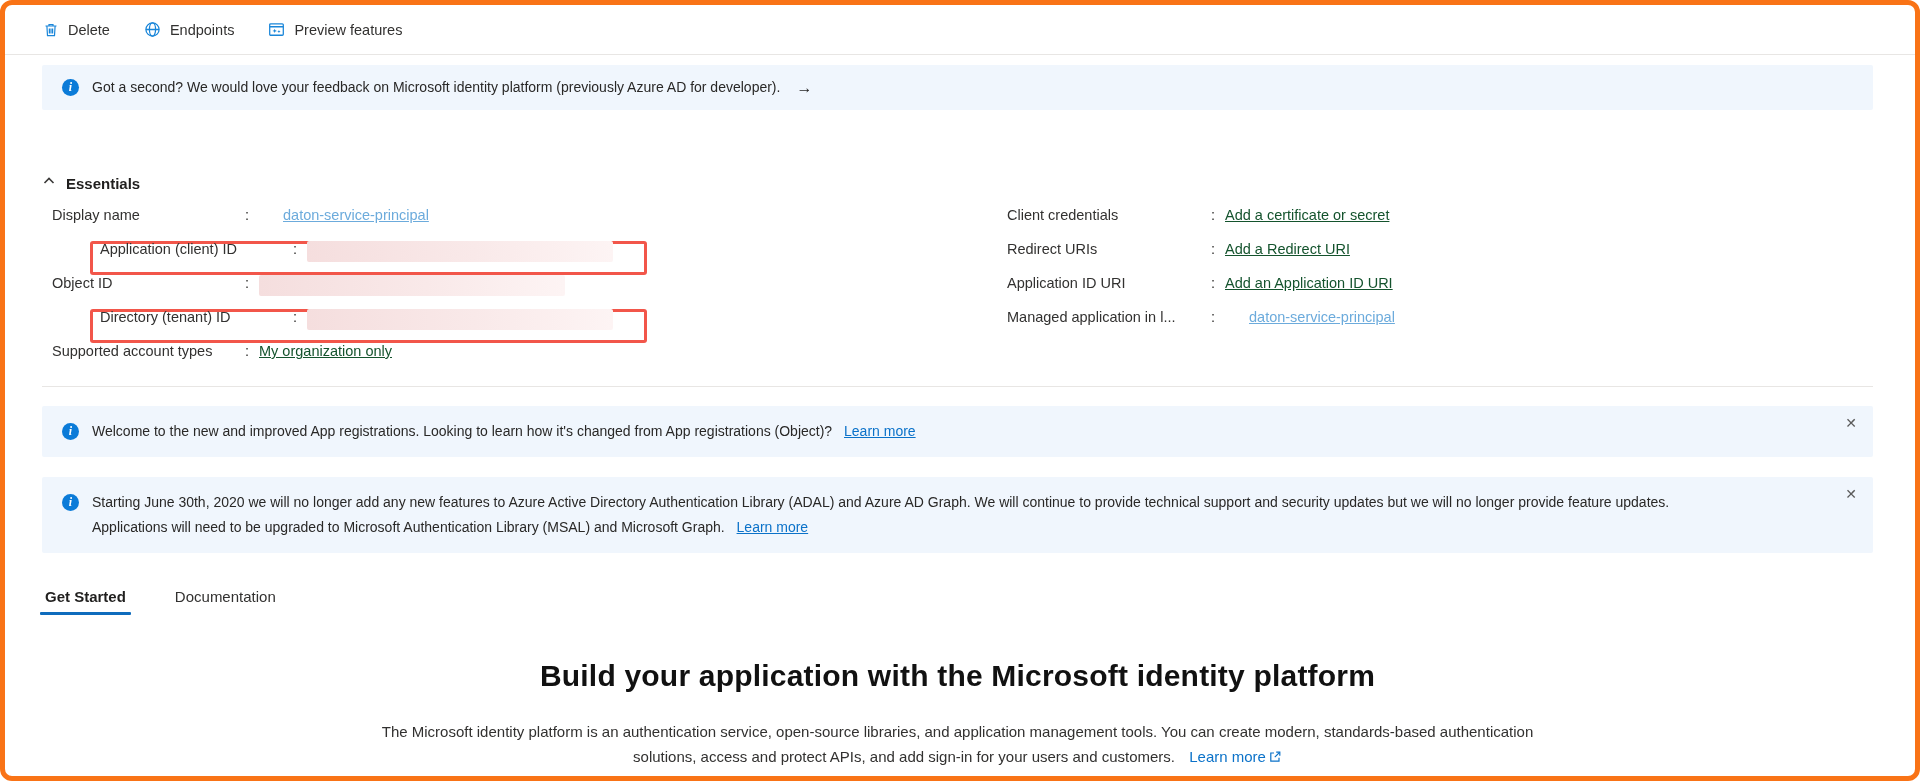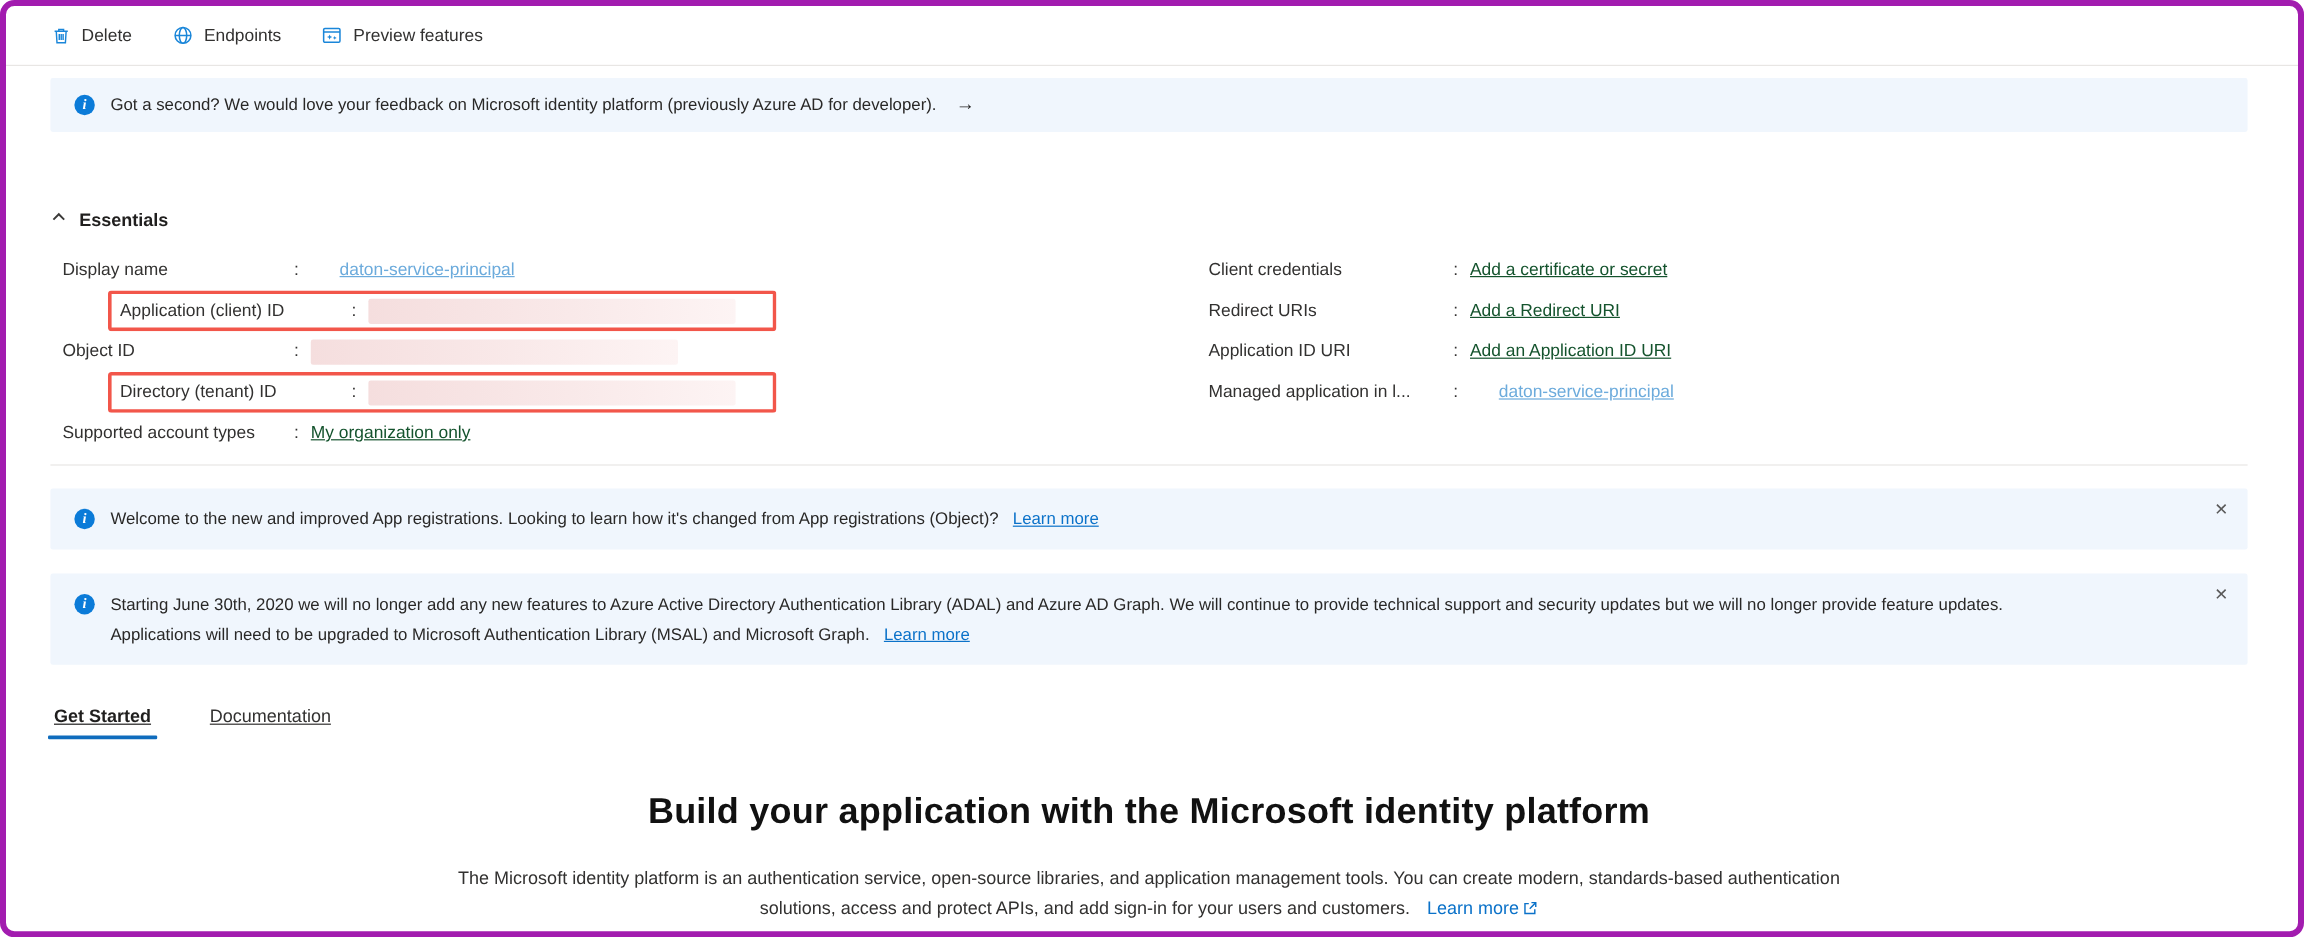--- a/index.html
+++ b/index.html
@@ -4,21 +4,21 @@
 <style>
   * { box-sizing: border-box; margin: 0; padding: 0; }
   body {
     font-family: "Liberation Sans", sans-serif;
     background: #ffffff;
     width: 1920px; height: 781px;
     overflow: hidden;
   }
   .frame {
     width: 1920px; height: 781px;
-    border: 5px solid #a21caf;
+    border: 5px solid #f97316;
     border-radius: 12px;
     background: #fff;
     overflow: hidden;
     position: relative;
   }
   
   .toolbar {
     display: flex; align-items: center;
     height: 49px;
     padding-left: 38px;
@@ -76,21 +76,21 @@
     cursor: pointer;
   }
   .essentials-title { font-size: 15px; font-weight: bold; color: #201f1e; }
   .essentials-grid {
     margin-top: 15px;
     display: grid;
     grid-template-columns: 955px 1fr;
   }
   .e-col { display: flex; flex-direction: column; }
   .e-row {
-    display: flex; align-items: center;
+    display: flex; 
     height: 34px;
     padding-left: 10px;
     font-size: 14.5px;
   }
   .e-row.highlighted {
     width: 557px;
     box-shadow: inset 0 0 0 3px #f2564a;
     border-radius: 3px;
     margin-left: 48px;
   }
@@ -114,21 +114,20 @@
   .notice-2 { margin-top: 20px; }
 
   
   .tabs { margin-top: 31px; display: flex; gap: 45px; padding-left: 1px; }
   .tab {
     background: none; border: none; cursor: pointer;
     font-family: "Liberation Sans", sans-serif;
     font-size: 15px; color: #323130;
     padding: 4px 2px 10px 2px;
     position: relative;
-    text-decoration: underline;
   }
   .tab.active { font-weight: bold; color: #201f1e; }
   .tab.active::after {
     content: ""; position: absolute; left: -3px; right: -3px; bottom: 0;
     height: 3px; background: #0f6cbd; border-radius: 1px;
   }
 
   
   .hero { margin-top: 44px; text-align: center; }
   .hero-title {

